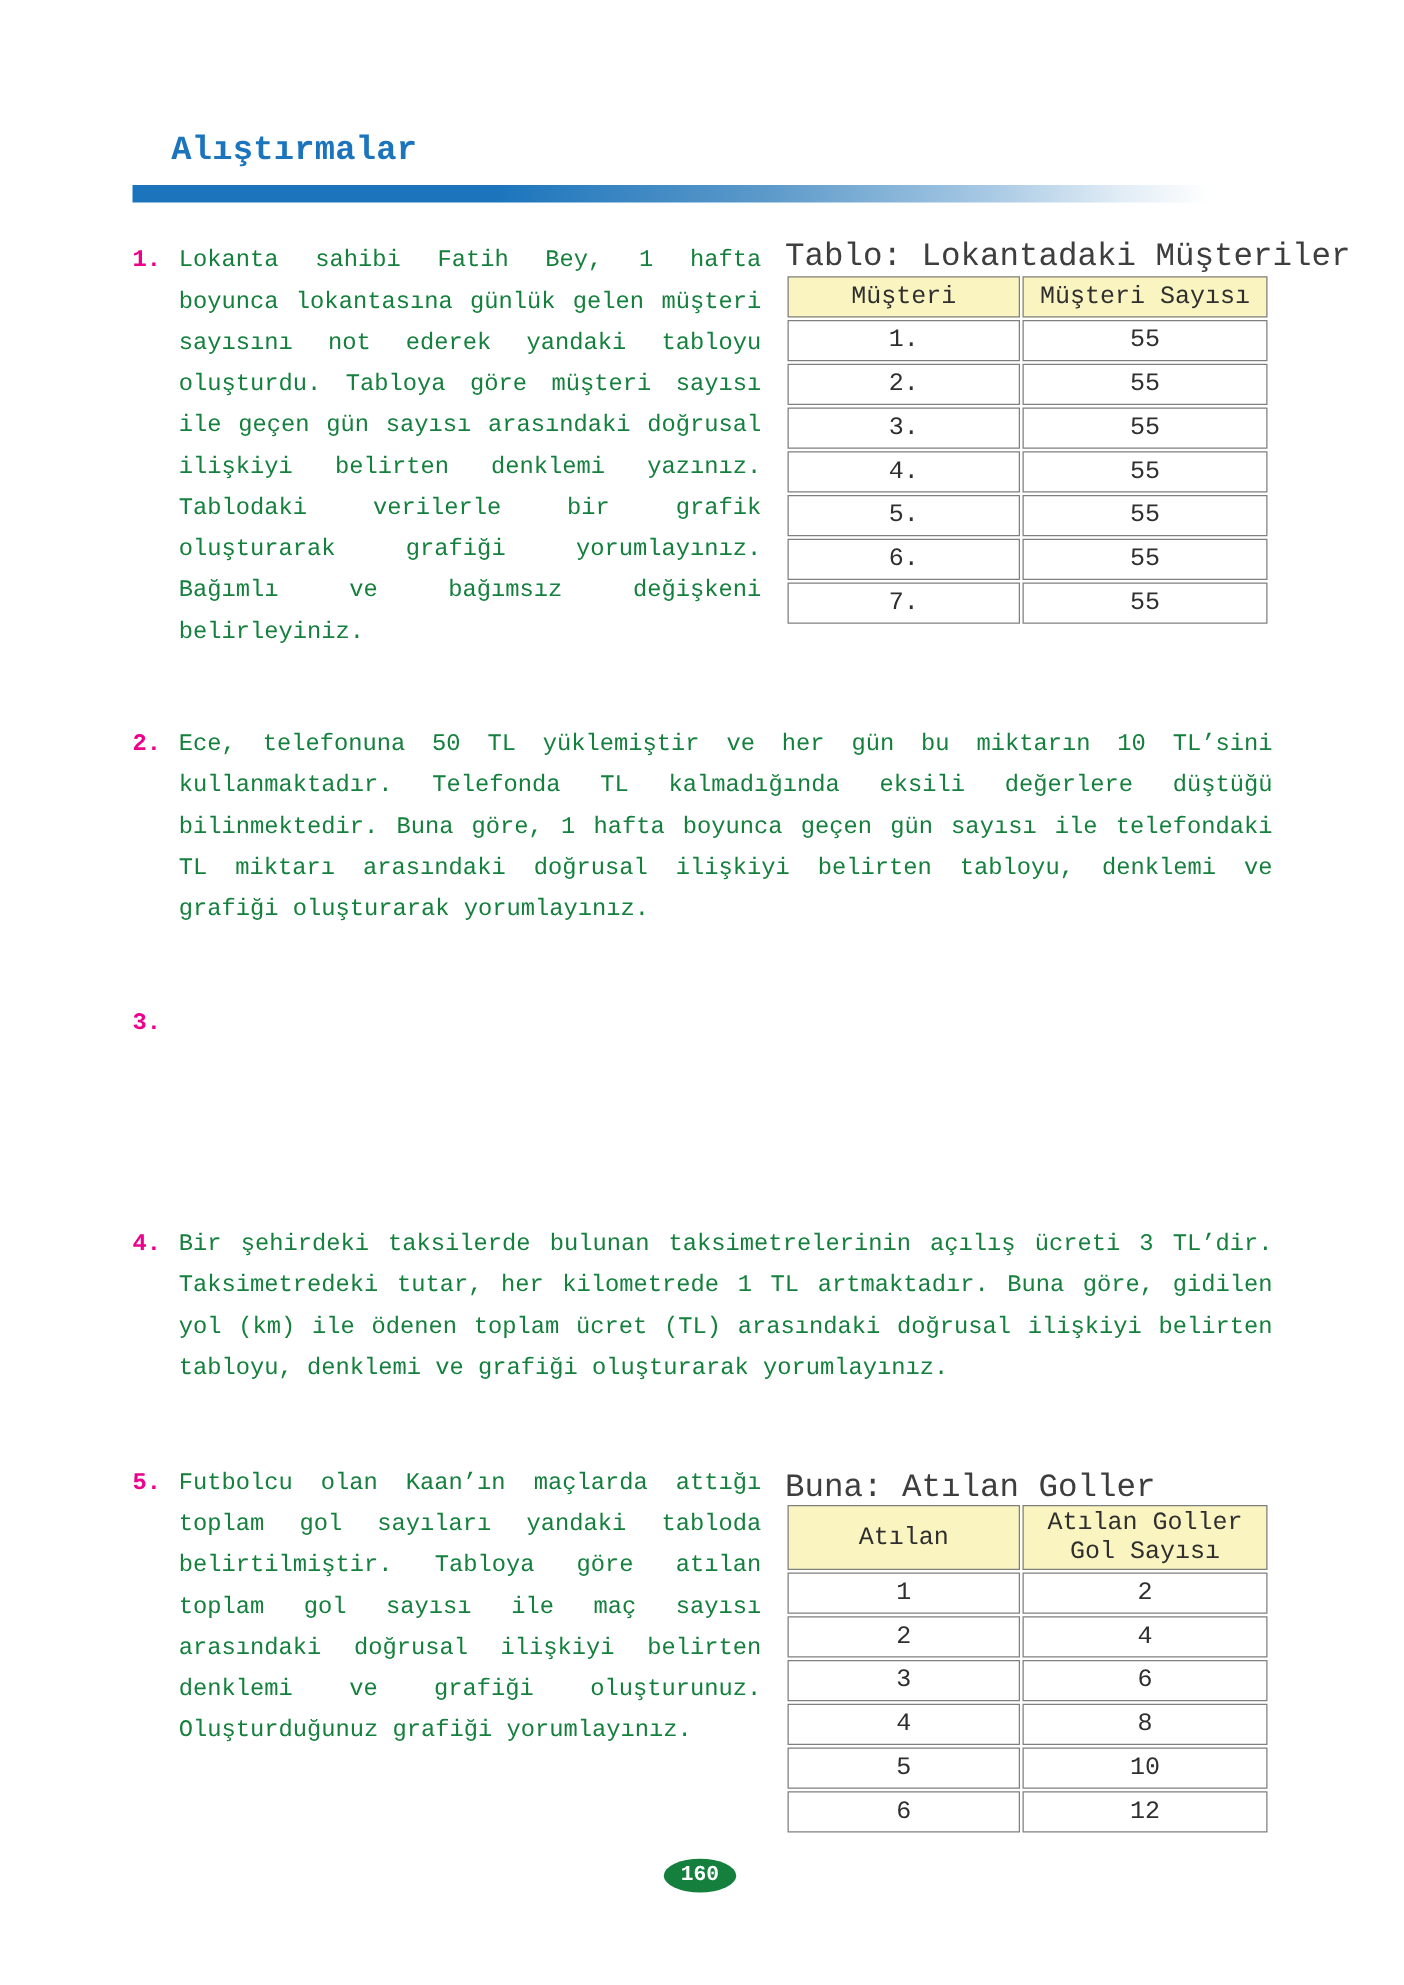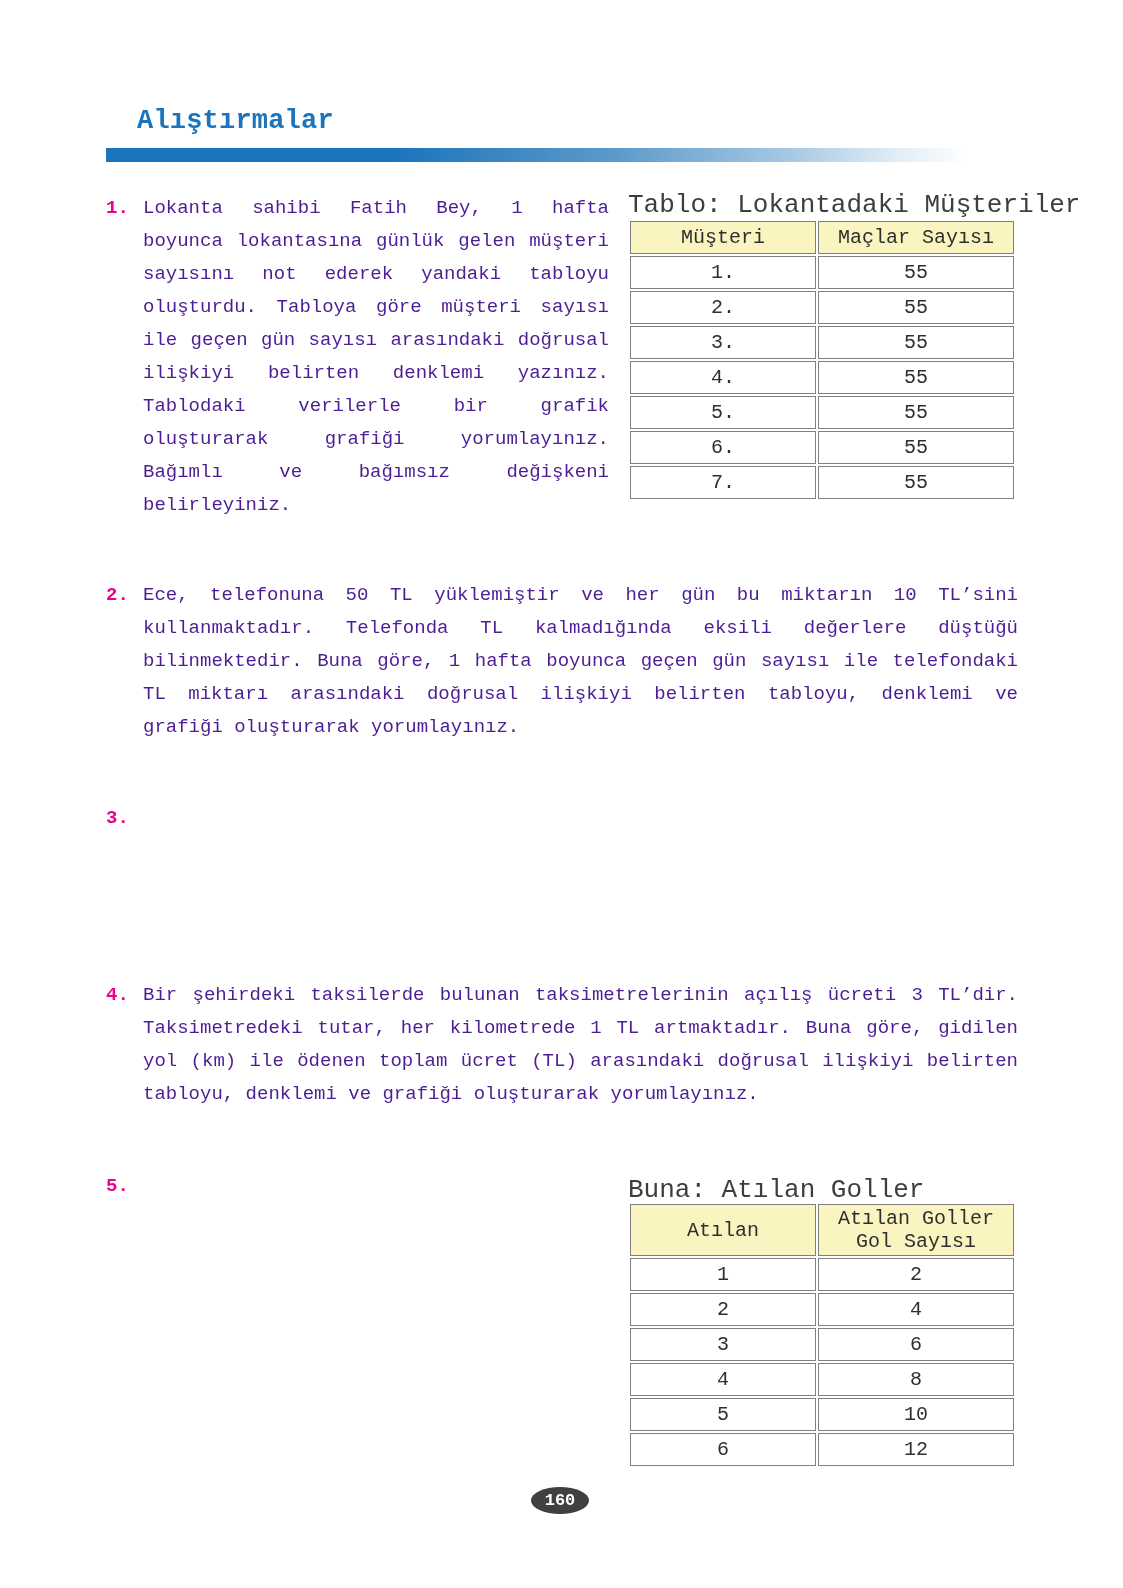--- a/index.html
+++ b/index.html
@@ -41,21 +41,21 @@
     font-weight: bold;
     color: #ec008c;
   }
   .ex-text {
     position: absolute;
     left: 143px;
     margin: 0;
     font-size: 19px;
     line-height: 33px;
     text-align: justify;
-    color: #4c1d95;
+    color: #15803d;
   }
   .narrow { width: 466px; }
   .wide   { width: 875px; }
   .tbl-caption {
     position: absolute;
     left: 628px;
     font-size: 26px;
     color: #3e3e3e;
   }
   .data-table {
@@ -80,21 +80,21 @@
   .data-table th {
     background: #faf5c0;
     line-height: 23px;
   }
   .page-badge {
     position: absolute;
     left: 531px;
     top: 1487px;
     width: 58px;
     height: 27px;
-    background: #404040;
+    background: #15803d;
     border-radius: 50%;
     display: flex;
     align-items: center;
     justify-content: center;
   }
   .page-badge span {
     color: #ffffff;
     font-size: 17px;
     font-weight: bold;
   }
@@ -112,21 +112,21 @@
 
   <div class="tbl-caption" style="top:190px">Tablo: Lokantadaki Müşteriler</div>
   <table class="data-table" style="top:219px">
     <colgroup>
         <col style="width:186px">
         <col style="width:196px">
       </colgroup>
     <thead>
       <tr>
         <th>Müşteri</th>
-        <th>Maçlar Sayısı</th>
+        <th>Müşteri Sayısı</th>
       </tr>
     </thead>
     <tbody>
       <tr>
           <td>1.</td>
           <td>55</td>
         </tr>
       <tr>
           <td>2.</td>
           <td>55</td>
@@ -156,20 +156,21 @@
 
   <span class="ex-num" style="top:579px">2.</span>
   <p class="ex-text wide" style="top:579px">Ece, telefonuna 50 TL yüklemiştir ve her gün bu miktarın 10 TL’sini kullanmaktadır. Telefonda TL kalmadığında eksili değerlere düştüğü bilinmektedir. Buna göre, 1 hafta boyunca geçen gün sayısı ile telefondaki TL miktarı arasındaki doğrusal ilişkiyi belirten tabloyu, denklemi ve grafiği oluşturarak yorumlayınız.</p>
 
   <span class="ex-num" style="top:802px">3.</span>
 
   <span class="ex-num" style="top:979px">4.</span>
   <p class="ex-text wide" style="top:979px">Bir şehirdeki taksilerde bulunan taksimetrelerinin açılış ücreti 3 TL’dir. Taksimetredeki tutar, her kilometrede 1 TL artmaktadır. Buna göre, gidilen yol (km) ile ödenen toplam ücret (TL) arasındaki doğrusal ilişkiyi belirten tabloyu, denklemi ve grafiği oluşturarak yorumlayınız.</p>
 
   <span class="ex-num" style="top:1170px">5.</span>
+  <p class="ex-text narrow" style="top:1170px">Futbolcu olan Kaan’ın maçlarda attığı toplam gol sayıları yandaki tabloda belirtilmiştir. Tabloya göre atılan toplam gol sayısı ile maç sayısı arasındaki doğrusal ilişkiyi belirten denklemi ve grafiği oluşturunuz. Oluşturduğunuz grafiği yorumlayınız.</p>
 
   <div class="tbl-caption" style="top:1175px">Buna: Atılan Goller</div>
   <table class="data-table" style="top:1202px">
     <colgroup>
         <col style="width:186px">
         <col style="width:196px">
       </colgroup>
     <thead>
       <tr>
         <th>Atılan</th>

